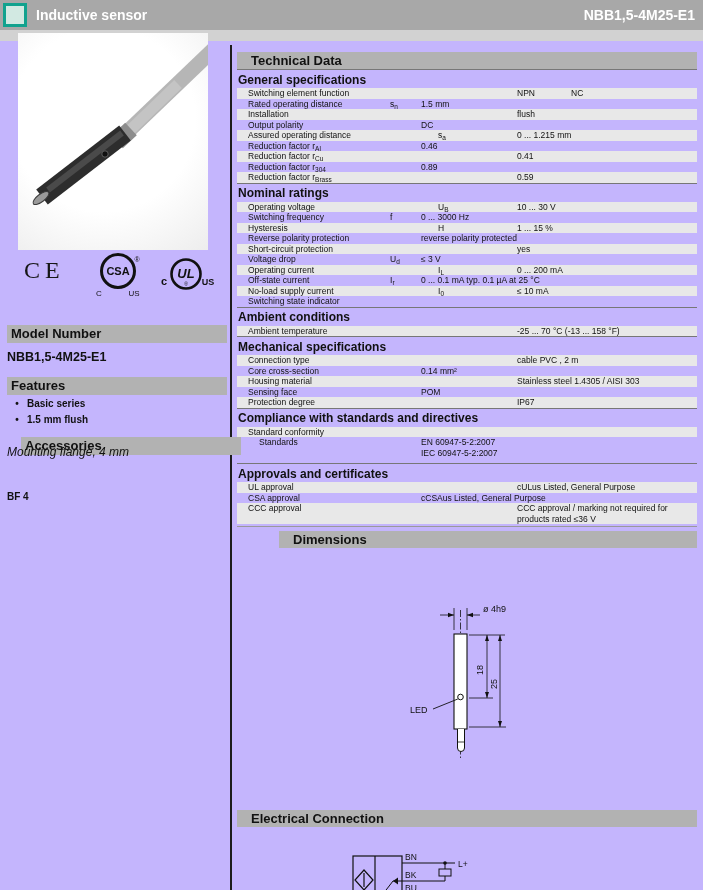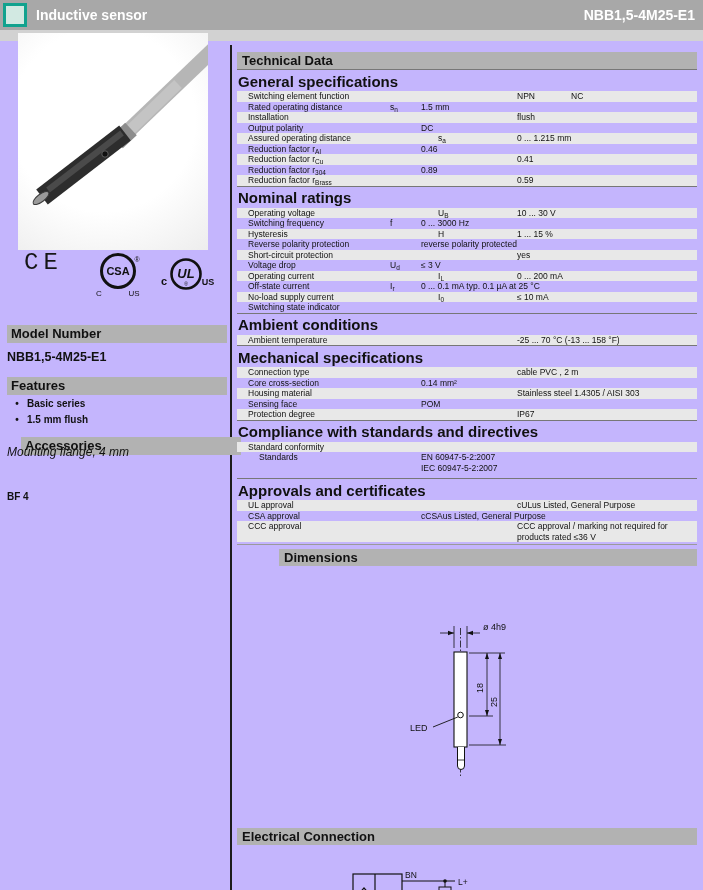--- a/index.html
+++ b/index.html
@@ -13,41 +13,41 @@
   .topbar .pmodel { position:absolute; right:8px; top:0; line-height:30px; font-size:14px; font-weight:bold; color:#ffffff; }
   .substrip { position:absolute; left:0; top:30px; width:703px; height:11px; background:#d2d2d2; }
 
   
   .vdivider { position:absolute; left:230px; top:45px; width:2px; height:845px; background:#1c1c1c; }
 
   
   .photocard { position:absolute; left:18px; top:33px; width:190px; height:217px;
                background:radial-gradient(circle at 45% 40%, #ffffff 55%, #ededed 100%); }
   .logos { position:absolute; left:0; top:249px; width:230px; height:52px; }
-  .ce { position:absolute; left:24px; top:0; font-size:24px; letter-spacing:5px; color:#161616; font-family:Liberation Mono, monospace; }
+  .ce { position:absolute; left:24px; top:8px; font-size:24px; letter-spacing:5px; color:#161616; font-family:Liberation Serif, serif; }
   .csa-wrap { position:absolute; left:93px; top:0px; }
   .ul-wrap { position:absolute; left:156px; top:6px; }
 
   .lbar { position:absolute; left:7px; width:220px; height:18px; background:#b2b2b2;
           font-size:13px; font-weight:bold; color:#111; line-height:18px; padding-left:4px; }
   .lbar.mn { top:325px; } .lbar.ft { top:377px; } .lbar.ac { top:437px;margin-left:14px; }
   .modelvalue { position:absolute; left:7px; top:350px; font-size:12.5px; font-weight:bold; color:#111; }
   .features-list { position:absolute; left:7px; top:398px; width:220px; }
   .feat-item { display:flex; font-size:10px; font-weight:bold; color:#111; margin-bottom:5px; }
   .feat-item .dot { width:20px; text-align:center; }
   .acc-name { position:absolute; left:7px; top:459px; font-size:10px; font-weight:bold; color:#111;margin-top:32px; }
   .acc-desc { position:absolute; left:7px; top:445px; font-size:12px; color:#111;font-style:italic; }
 
   
   .rightcol { position:absolute; left:237px; top:52px; width:460px; }
   .secbar { height:17px; background:#b2b2b2; font-size:13px; font-weight:bold; color:#111;
-            line-height:17px; padding-left:5px; }
+            line-height:17px; padding-left:14px; }
   .secbar.later { margin-top:4px;margin-left:42px; }
 
-  .tsec-h { border-top:1px solid #777; font-size:15px; font-weight:bold; color:#111; padding:2.5px 0 1.5px 1px; }
+  .tsec-h { border-top:1px solid #777; font-size:12px; font-weight:bold; color:#111; padding:2.5px 0 1.5px 1px; }
   .tsec-h.gap { margin-top:5px; }
   .trow { display:flex; min-height:10.5px; font-size:8.5px; line-height:10.5px; color:#111; }
   .trow.shade { background:#e8e8e8;gap:48px; }
   .tlabel { flex:0 0 153px; padding-left:11px; }
   .tsym { flex:0 0 31px; }
   .tval { flex:1; }
   .tval .v1 { display:inline-block; width:54px; }
   sub { font-size:6.5px; vertical-align:-1.5px; line-height:0; }
   .endline { border-top:1.5px solid #9a9a9a; margin-top:2px; }
 

